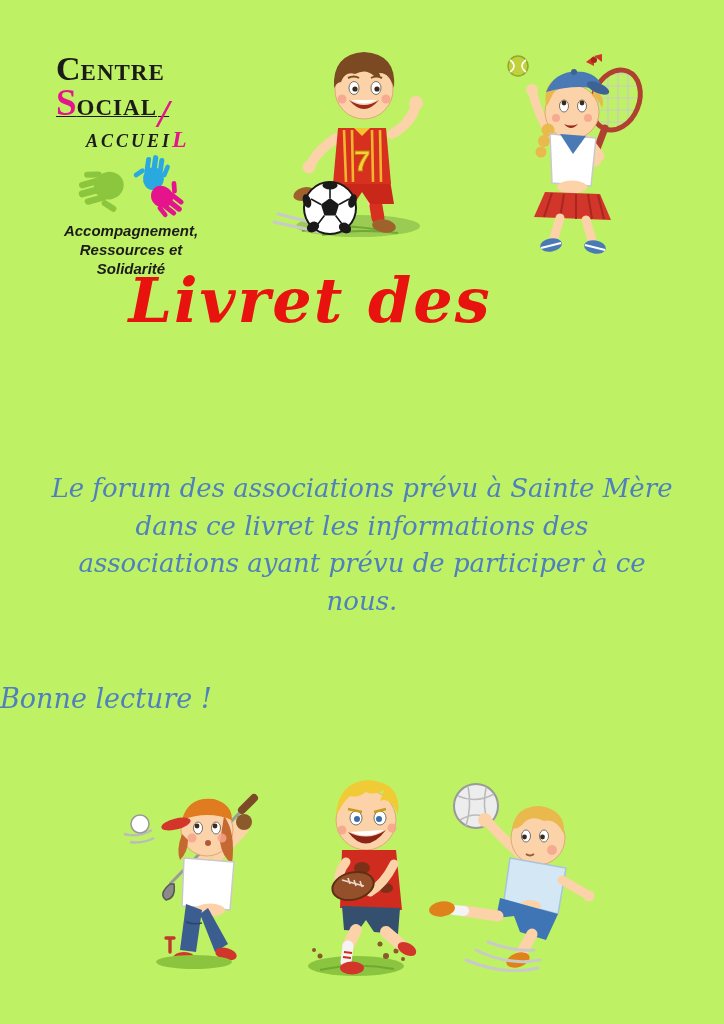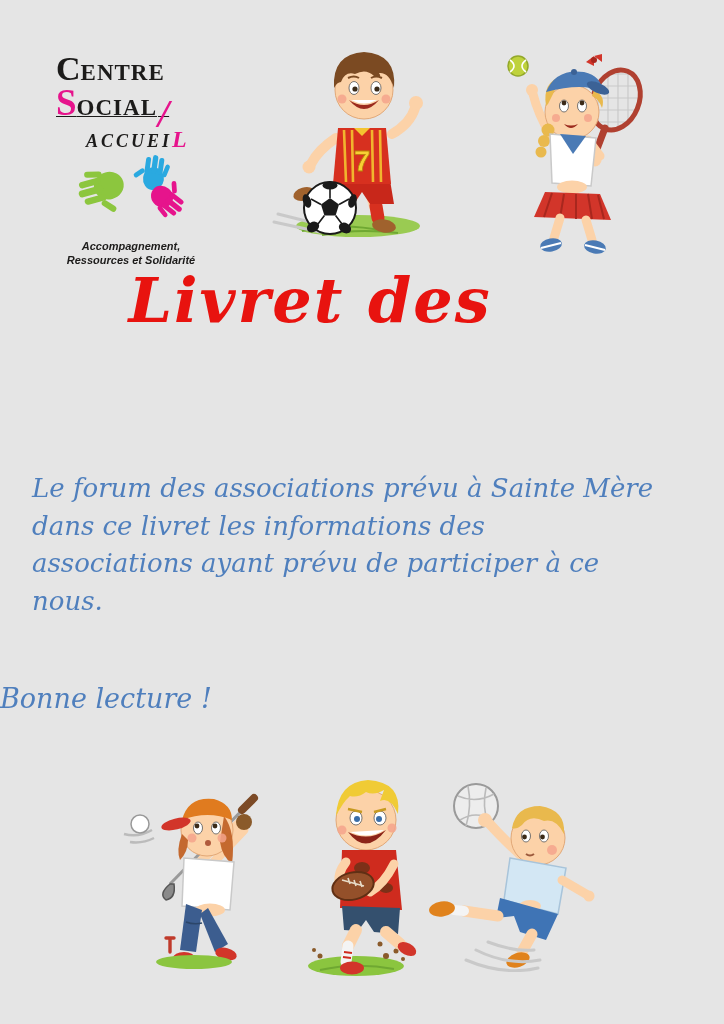--- a/index.html
+++ b/index.html
@@ -8,44 +8,44 @@
     --logo_pink:#e6148c;
     --logo_green:#8cc63e;
     --logo_blue:#2aa9e0;
   }
   *{margin:0;padding:0;box-sizing:border-box;}
   html,body{background:#ffffff;}
   body{
     width:724px;height:1024px;position:relative;overflow:hidden;
     font-family:"Liberation Sans",sans-serif;
   }
-  .page{position:absolute;inset:0;background:#e5e5e5;}
+  .page{position:absolute;inset:0;background:#bef264;}
 
   
   .logo{position:absolute;left:56px;top:52px;width:160px;text-align:left;}
   .logo-line{font-family:"Liberation Serif",serif;color:#1c1b1a;font-weight:bold;line-height:1.0;white-space:nowrap;}
   .logo-line .initial{font-size:34px;}
   .logo-line .rest{font-size:23px;letter-spacing:1px;}
   .logo-line.line2{margin-top:-2px;text-decoration:underline;}
   .logo-line.line2 .initial{font-size:37px;}
   .pink{color:var(--logo_pink);}
   .slash{font-style:italic;font-weight:bold;font-size:40px;line-height:0;vertical-align:-12px;margin-left:1px;}
   .logo-line.line3{font-style:italic;font-size:18px;letter-spacing:3px;margin-left:30px;margin-top:6px;}
   .logo-line.line3 .accueil-l{font-size:24px;font-style:italic;}
   .handprints{display:block;margin:4px 0 0 14px;}
-  .logo-tagline{font-size:11px;font-weight:bold;font-style:italic;color:#1c1b1a;text-align:center;line-height:1.25;margin-top:21px;width:150px;}
+  .logo-tagline{font-size:15px;font-weight:bold;font-style:italic;color:#1c1b1a;text-align:center;line-height:1.25;margin-top:3px;width:150px;}
 
   
   .title{position:absolute;left:0;top:252px;width:620px;text-align:center;
     font-family:"DejaVu Serif",serif;font-style:italic;font-weight:bold;
     color:var(--title_red);}
   .title .t-line{font-size:62px;line-height:98px;letter-spacing:2px;}
 
   
-  .intro{position:absolute;left:32px;top:470px;width:660px;text-align:left;
+  .intro{position:absolute;left:32px;top:470px;width:660px;text-align:center;
     font-family:"DejaVu Serif",serif;font-style:italic;
     color:var(--text_blue);}
   .intro .i-line{font-size:26px;line-height:37.5px;white-space:pre-wrap;}
   .closing{position:absolute;left:0;top:683px;width:724px;text-align:left;
     font-family:"DejaVu Serif",serif;font-style:italic;font-size:27px;
     color:var(--text_blue);}
 
   
   .illu{position:absolute;}
   .illu-soccer{left:272px;top:38px;}

